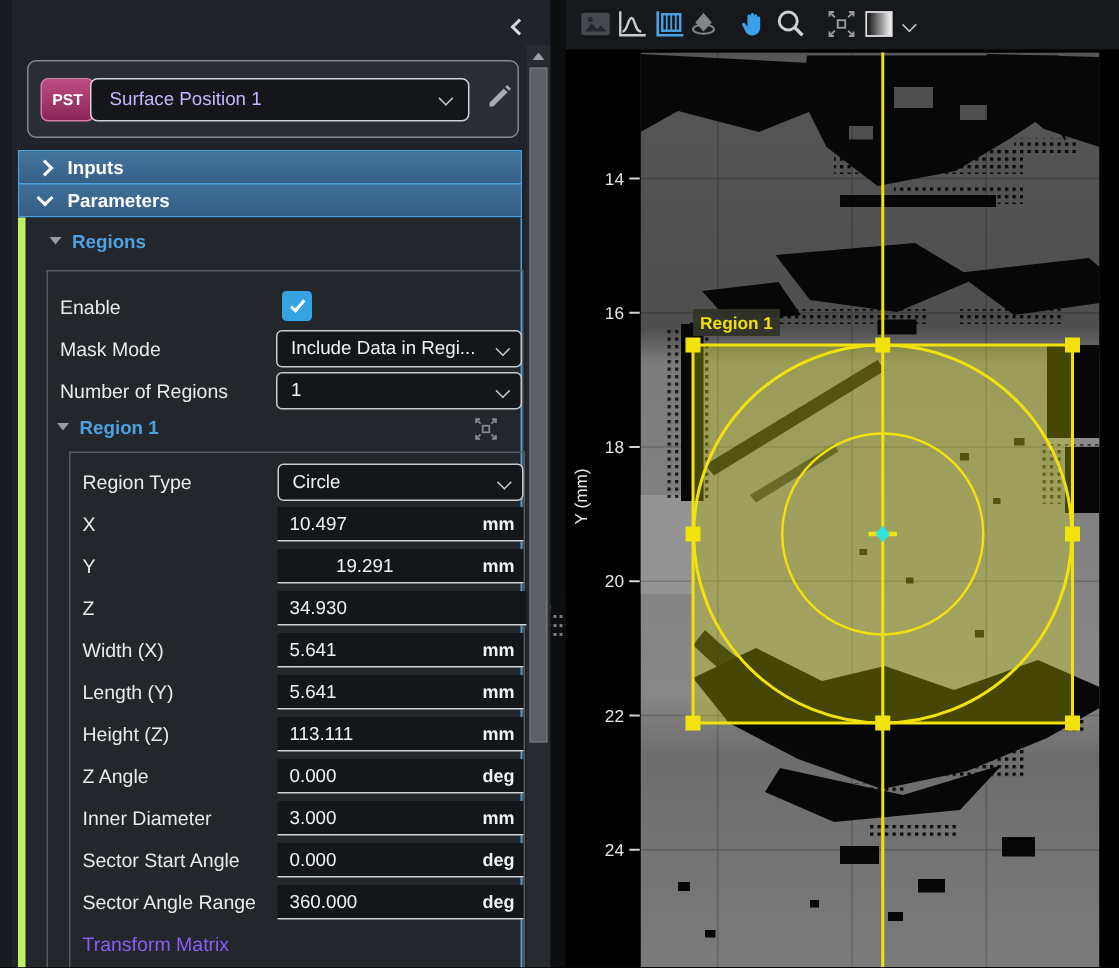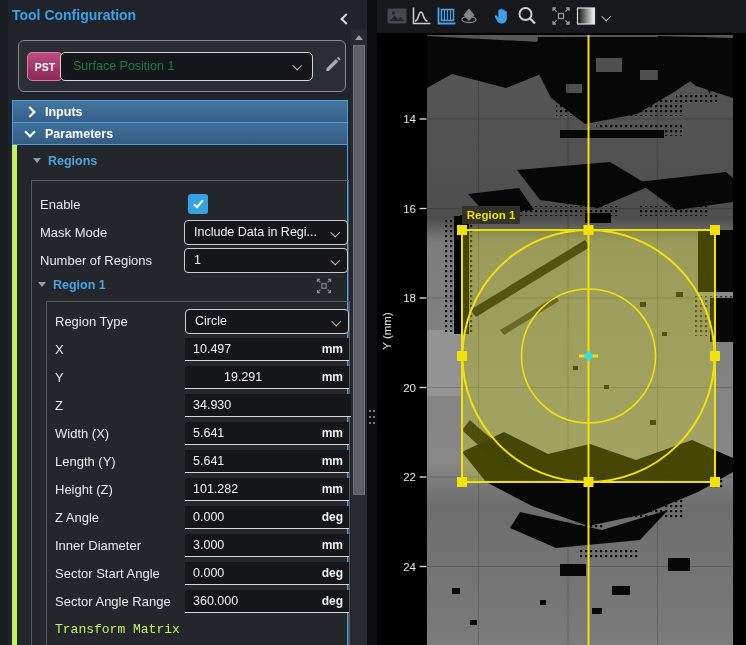--- a/index.html
+++ b/index.html
@@ -11,41 +11,41 @@
   .left-edge{position:absolute;left:0;top:0;width:8px;height:645px;background:#181b1f;}
   .panel-title{position:absolute;left:12px;top:7px;font-size:14px;font-weight:bold;color:#3ba1e8;}
   .collapse-btn{position:absolute;left:342px;top:9px;width:16px;height:16px;cursor:pointer;}
   .chev{display:inline-block;width:8px;height:8px;}
   .chev-left{border-left:2.5px solid #d7d9db;border-bottom:2.5px solid #d7d9db;transform:rotate(45deg);}
   .chev-right{border-top:2px solid #fff;border-right:2px solid #fff;transform:rotate(45deg);}
   .chev-down{border-right:2px solid #fff;border-bottom:2px solid #fff;transform:rotate(45deg);}
 
   .tool-box{position:absolute;left:18px;top:40px;width:328px;height:52px;border:1px solid #85898f;border-radius:6px;background:#2a2d33;}
   .tool-badge{position:absolute;left:8px;top:11px;width:36px;height:29px;border-radius:5px;background:linear-gradient(#bd4d81,#8c2657);border:1px solid #d77ba5;color:#fff;font-size:10.5px;font-weight:bold;display:flex;align-items:center;justify-content:center;}
-  .tool-select{position:absolute;left:41px;top:11px;width:253px;height:29px;background:#141619;border:1.5px solid #d2d4d7;border-radius:5px;color:#15803d;font-size:12.5px;line-height:26px;padding-left:12px;cursor:pointer;}
+  .tool-select{position:absolute;left:41px;top:11px;width:253px;height:29px;background:#141619;border:1.5px solid #d2d4d7;border-radius:5px;color:#c4b5fd;font-size:12.5px;line-height:26px;padding-left:12px;cursor:pointer;}
   .tool-select .caret{position:absolute;right:12px;top:9px;}
   .caret{display:inline-block;width:6.5px;height:6.5px;border-right:1.8px solid #c3c6c9;border-bottom:1.8px solid #c3c6c9;transform:rotate(45deg);}
   .pencil-btn{position:absolute;left:304px;top:13px;width:22px;height:22px;cursor:pointer;}
 
   .section-bar{position:absolute;left:12px;width:336px;height:23px;border:1px solid #4aa0dc;background:linear-gradient(#44759f,#365f88);color:#fff;font-weight:bold;font-size:12.5px;cursor:pointer;}
   .section-bar .chev{position:absolute;left:13px;top:7px;}
   .section-bar .lbl{position:absolute;left:32px;top:4px;}
   .bar-inputs{top:100px;padding-left:45px;}
   .bar-params{top:122px;background:linear-gradient(#40709b,#345c84);}
 
   .params-body{position:absolute;left:12px;top:145px;width:336px;height:500px;border-left:5px solid #bef264;border-right:1px solid #4aa0dc;background:#23262b;}
   .grp-head{position:absolute;font-size:12.5px;font-weight:600;color:#4da2e2;cursor:pointer;}
   .tri-down{display:inline-block;width:0;height:0;border-left:4.5px solid transparent;border-right:4.5px solid transparent;border-top:5.5px solid #989da3;margin-right:7px;vertical-align:2px;}
   .grp-regions{left:16px;top:9px;}
   .fieldset{position:absolute;border:1px solid #565b62;border-bottom:0;background:transparent;}
   .box-regions{left:14px;top:35px;width:318px;height:465px;}
   .box-region1{left:14px;top:120px;width:304px;height:345px;}
 
   .flabel{position:absolute;font-size:13px;color:#e8eaec;white-space:nowrap;}
-  .flabel-dim{color:#bef264;font-family:Liberation Mono, monospace;}
+  .flabel-dim{color:#8b5cf6;}
   .checkbox{position:absolute;width:20px;height:20px;background:#36a3e2;border-radius:3px;cursor:pointer;display:flex;align-items:center;justify-content:center;}
   .checkbox .tick{width:5px;height:10px;border-right:2.2px solid #fff;border-bottom:2.2px solid #fff;transform:rotate(40deg);margin-top:-3px;}
   .dropdown{position:absolute;height:25px;background:#141619;border:1px solid #c9ccce;border-radius:4px;color:#f0f2f4;font-size:12.5px;line-height:23px;padding-left:9px;cursor:pointer;white-space:nowrap;overflow:hidden;}
   .dropdown .caret{position:absolute;right:9px;top:8px;}
   .tinput{position:absolute;height:23px;background:#141619;border-bottom:1px solid #d5d7d9;color:#f0f2f4;font-size:12.5px;line-height:22px;padding-left:8px;cursor:text;}
   .tinput .unit{position:absolute;right:6px;top:0;font-size:12px;font-weight:bold;color:#f0f2f4;}
   .tinput-dim{border-bottom:1px solid #454a51;color:#5d636b;font-size:11.5px;letter-spacing:.3px;}
   .fit-region-btn{position:absolute;width:20px;height:20px;cursor:pointer;}
 
   
@@ -64,21 +64,20 @@
   .cm-caret{position:absolute;left:226px;top:13px;}
   .viewport{position:absolute;left:0;top:33px;width:369px;height:612px;}
 </style>
 </head>
 <body>
 
 <div class="app">
 
   <div class="left-panel">
     <div class="left-edge"></div>
-    <div class="panel-title">Tool Configuration</div>
     <div class="collapse-btn">
       <span class="chev chev-left"></span>
     </div>
 
     <div class="tool-box">
       <div class="tool-badge">PST</div>
       <div class="tool-select">
         <span>Surface Position 1</span>
         <span class="caret"></span>
       </div>
@@ -171,21 +170,21 @@
           </div>
 
           <div class="flabel" style="left:8px;top:152px;">Length (Y)</div>
           <div class="tinput" style="left:138px;top:148px;width:164px;">
             <span>5.641</span>
             <span class="unit">mm</span>
           </div>
 
           <div class="flabel" style="left:8px;top:180px;">Height (Z)</div>
           <div class="tinput" style="left:138px;top:176px;width:164px;">
-            <span>101.282</span>
+            <span>113.111</span>
             <span class="unit">mm</span>
           </div>
 
           <div class="flabel" style="left:8px;top:208px;">Z Angle</div>
           <div class="tinput" style="left:138px;top:204px;width:164px;">
             <span>0.000</span>
             <span class="unit">deg</span>
           </div>
 
           <div class="flabel" style="left:8px;top:236px;">Inner Diameter</div>

